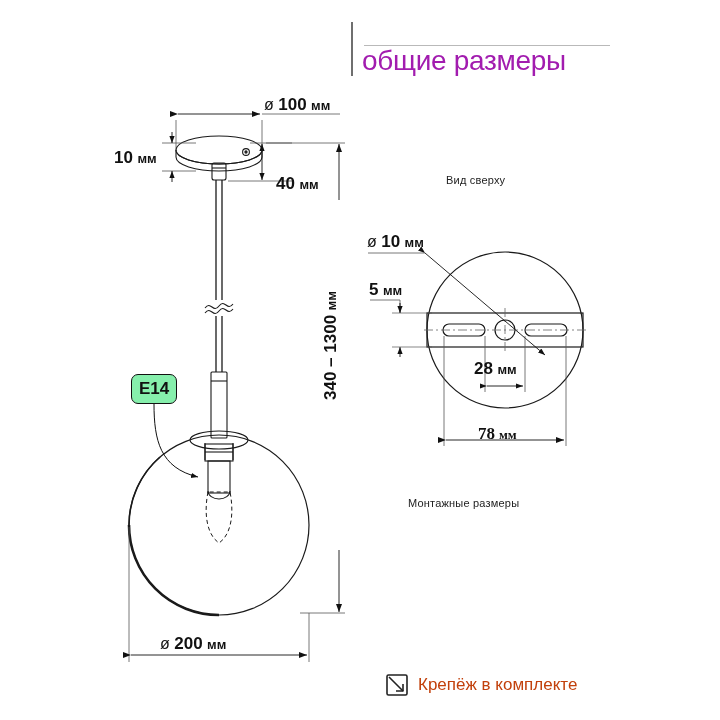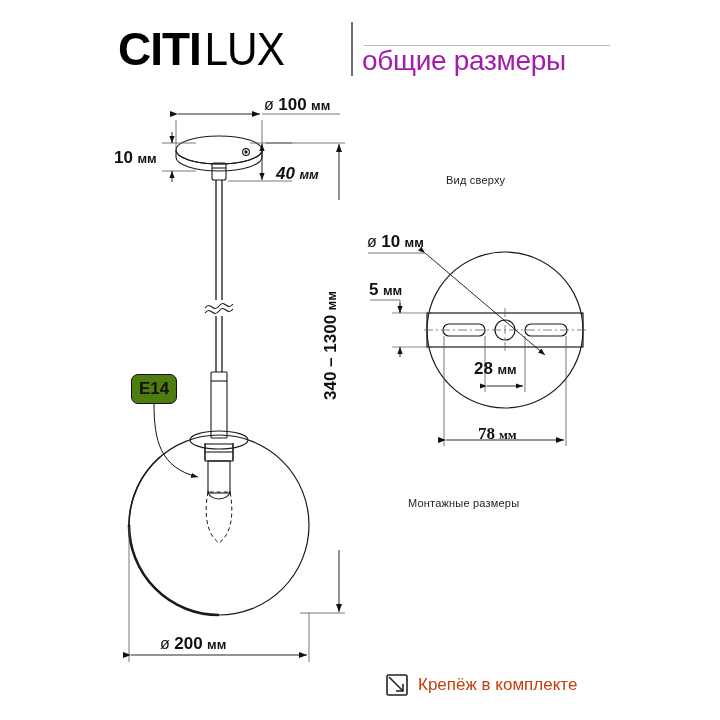--- a/index.html
+++ b/index.html
@@ -105,21 +105,21 @@
     white-space: nowrap;
     letter-spacing: 0.2px;
   }
 
   #e14-label {
     position: absolute;
     left: 131px; top: 374px;
     width: 46px; height: 30px;
     border: 1.6px solid #111;
     border-radius: 7px;
-    background: #4d7c0f;
+    background: #86efac;
     display: flex;
     align-items: center;
     justify-content: center;
     font-size: 17px;
     font-weight: bold;
     color: #111;
   }
   #footer-text {
     position: absolute;
     left: 418px; top: 675px;
@@ -131,21 +131,20 @@
   .vert-label {
     position: absolute;
     transform-origin: 0 0;
     transform: rotate(-90deg);
   }
 </style>
 </head>
 <body>
 
 <div id="header">
-  <div id="logo"><span>CITI</span><span class="thin-l">LUX</span></div>
   <div id="header-divider"></div>
   <div id="header-rule"></div>
   <div id="header-subtitle">общие размеры</div>
 </div>
 
 <svg id="drawing" viewBox="0 0 720 720">
   <defs>
     <marker id="ar" markerWidth="9" markerHeight="9" refX="8" refY="3" orient="auto" markerUnits="userSpaceOnUse">
       <path d="M0,0 L8,3 L0,6 z" fill="#111"></path>
     </marker>
@@ -300,21 +299,21 @@
   <span class="dia-sym">ø</span>
   <span class="dim-num">100</span>
   <span class="dim-unit">мм</span>
 </div>
 
 <div class="dim-label" style="left:114px; top:149px;">
   <span class="dim-num">10</span>
   <span class="dim-unit">мм</span>
 </div>
 
-<div class="dim-label" style="left:276px; top:165px;font-style:italic;">
+<div class="dim-label" style="left:276px; top:175px;">
   <span class="dim-num">40</span>
   <span class="dim-unit">мм</span>
 </div>
 
 <div class="dim-label vert-label" style="left:322px; top:400px;">
   <span class="dim-num">340 – 1300</span>
   <span class="dim-unit">мм</span>
 </div>
 
 <div id="e14-label">E14</div>

